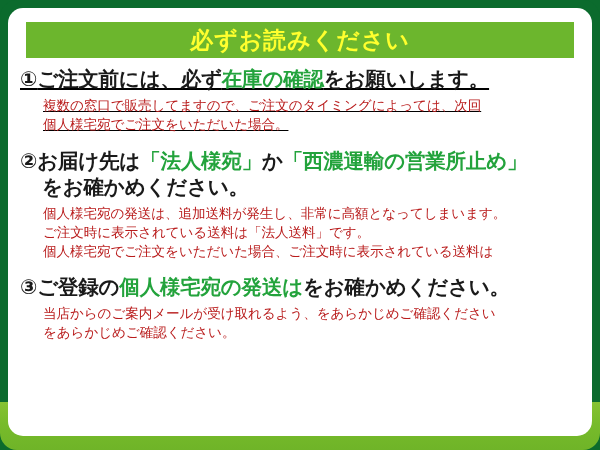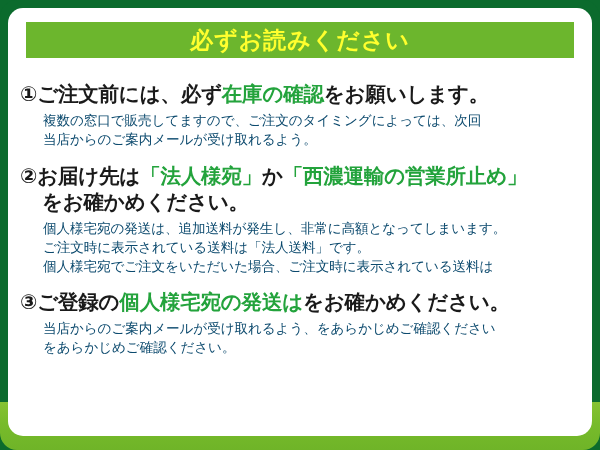--- a/index.html
+++ b/index.html
@@ -105,31 +105,31 @@
     white-space: nowrap;
   }
   .heading-line2 {
     padding-left: 22px;
   }
   .hl {
     color: #23a33c;
   }
   .item-body {
     font-size: 13.6px;
-    color: #0c4a6e;
+    color: #b91c1c;
     line-height: 1.40;
     padding-left: 23px;
     margin-top: 3px;
     letter-spacing: -0.1px;
   }
   .item-body div {
     white-space: nowrap;
   }
 
-  #item-1 { margin-top: 15px; }
+  #item-1 { margin-top: 0px; text-decoration: underline; }
   #item-2 { margin-top: 14px; }
   #item-3 { margin-top: 13px; }
 </style>
 </head>
 <body>
 
 <div id="notice-frame">
 
   <div id="footer-band">
     <div id="footer-logo">PARTSPARK</div>
@@ -142,21 +142,21 @@
     </div>
 
     <div id="content">
 
       <div class="item" id="item-1">
         <div class="item-heading">
           <span>①</span><span>ご注文前には、必ず</span><span class="hl">在庫の確認</span><span>をお願いします。</span>
         </div>
         <div class="item-body">
           <div>複数の窓口で販売してますので、ご注文のタイミングによっては、次回</div>
-          <div>当店からのご案内メールが受け取れるよう。</div>
+          <div>個人様宅宛でご注文をいただいた場合。</div>
         </div>
       </div>
 
       <div class="item" id="item-2">
         <div class="item-heading">
           <span>②</span><span>お届け先は</span><span class="hl">「法人様宛」</span><span>か</span><span class="hl">「西濃運輸の営業所止め」</span>
         </div>
         <div class="item-heading heading-line2">をお確かめください。</div>
         <div class="item-body">
           <div>個人様宅宛の発送は、追加送料が発生し、非常に高額となってしまいます。</div>

